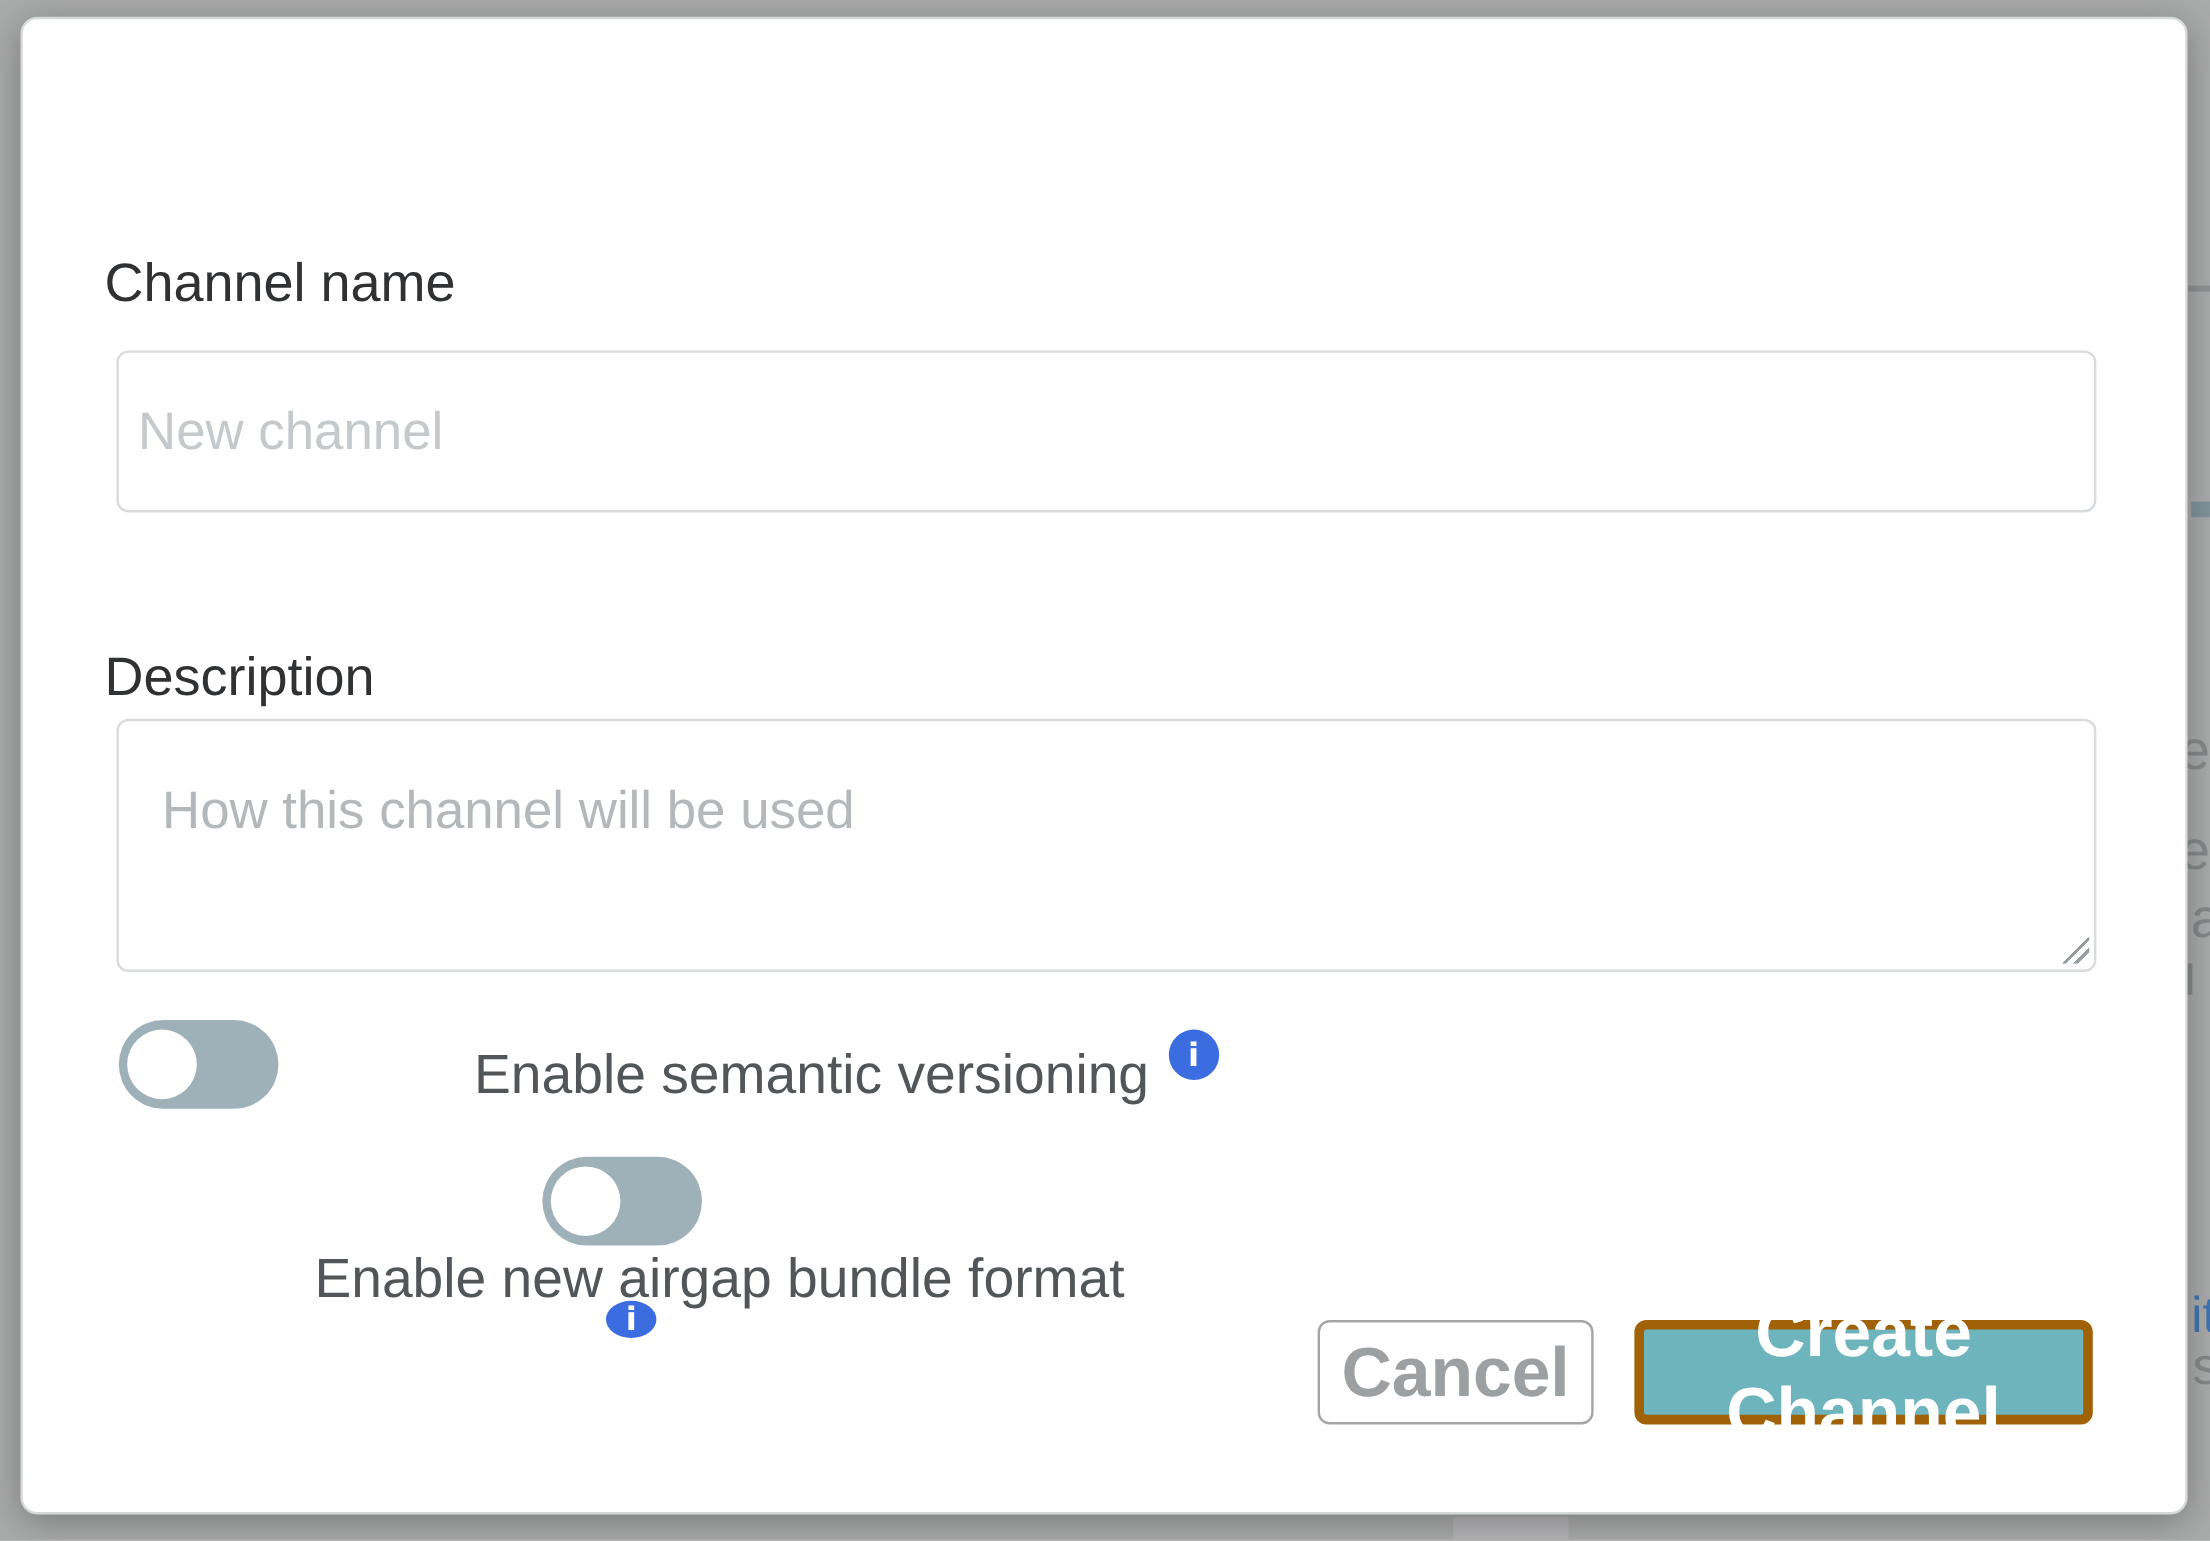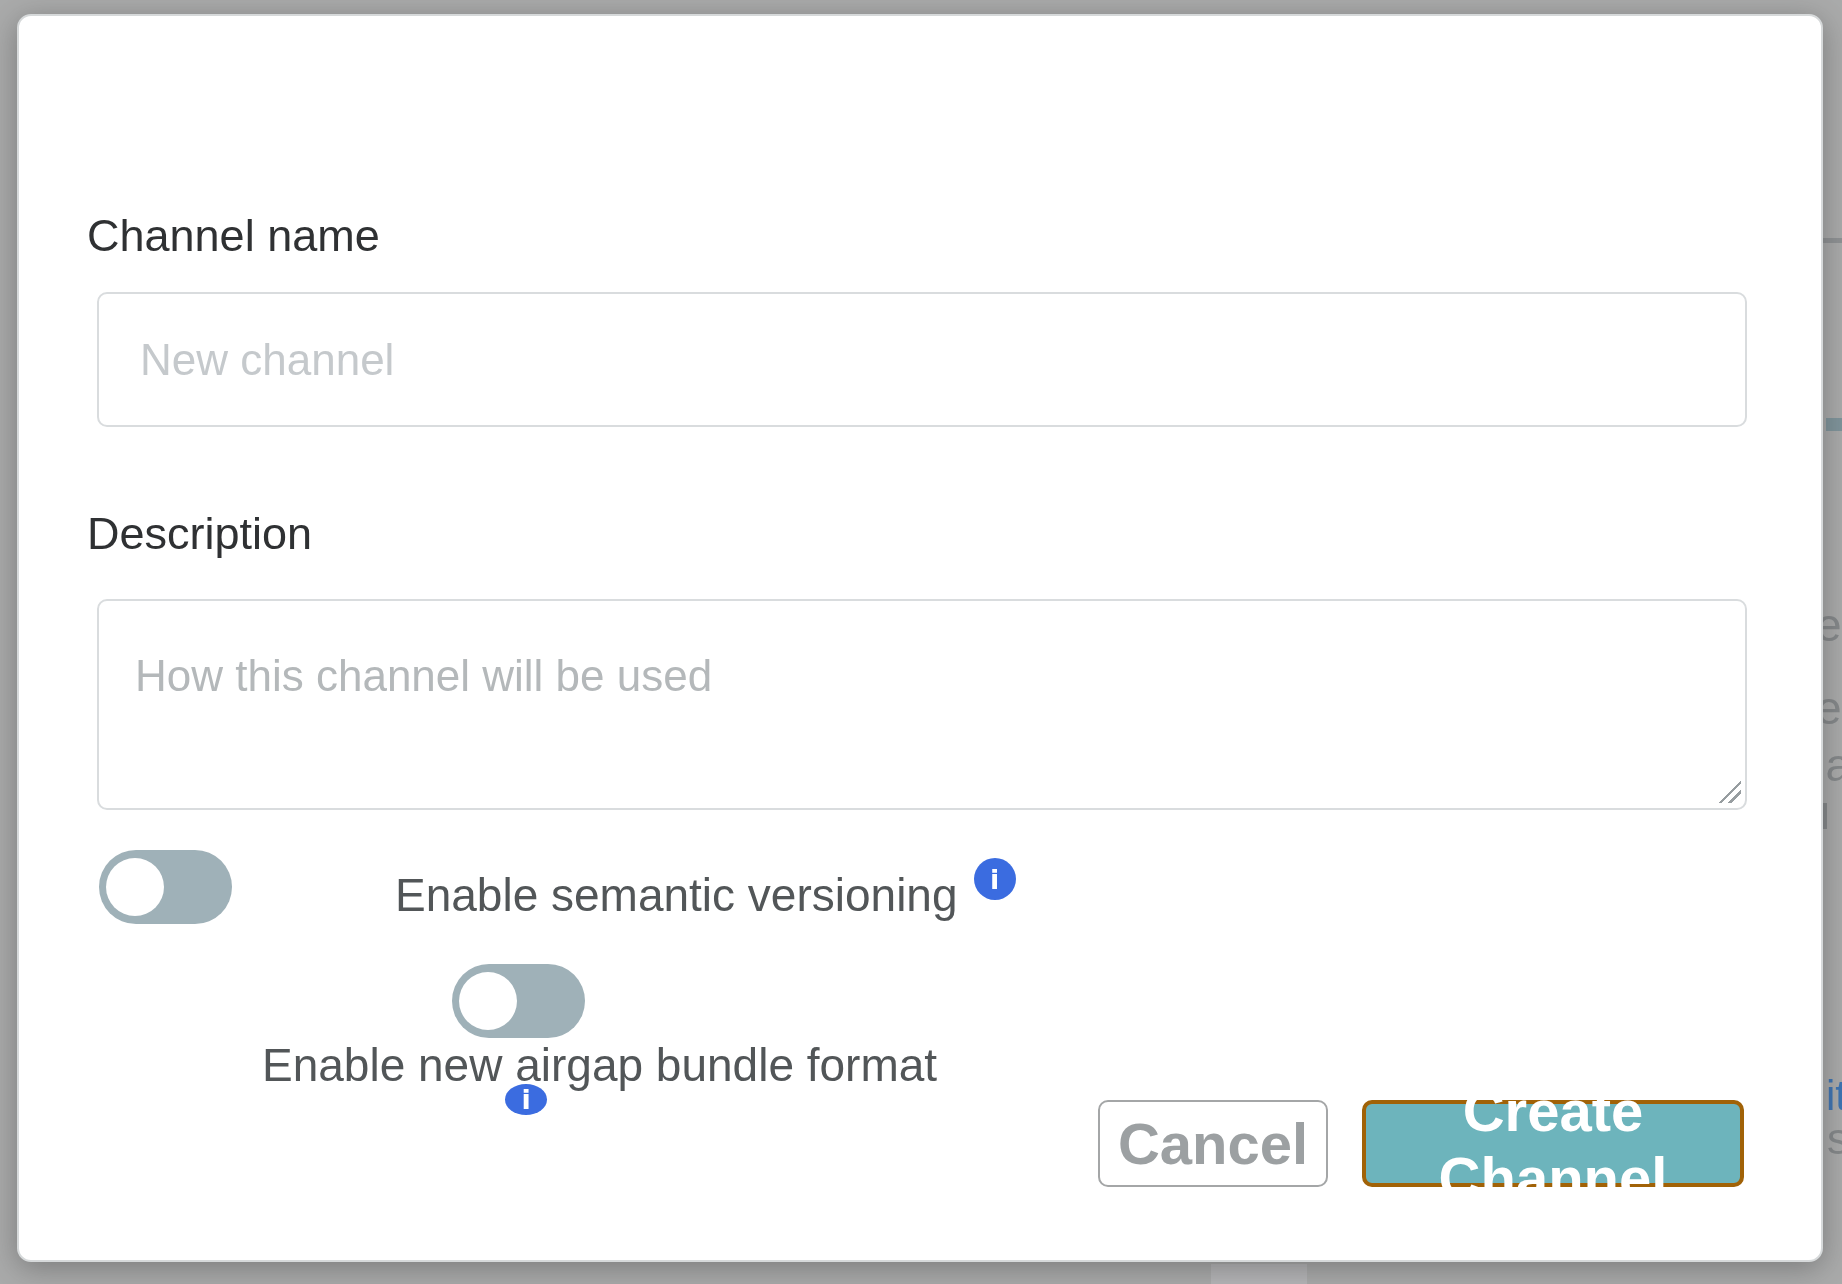--- a/index.html
+++ b/index.html
@@ -34,27 +34,27 @@
   .modal-title {
     position:absolute; left:68px; top:56px;
     font-size:84px; font-weight:bold; color:#5a7882;
     letter-spacing:-1px;
   }
   .field-label {
     position:absolute; left:68px;
     font-size:45px; font-weight:normal; color:#2f3133;
   }
   .label-name { top:194px; }
-  .label-desc { top:492px; }
+  .label-desc { top:522px; }
 
   .text-input {
     position:absolute; left:78px; top:276px;
     width:1650px; height:135px;
     border:2px solid #d9dcde; border-radius:10px;
-    padding:0 41px;
+    padding:0 16px;
     font-family:inherit; font-size:44px; color:#333;
     outline:none; background:#fff;
   }
   .text-input::placeholder { color:#c5c9cc; opacity:1; }
 
   .textarea-wrap { position:absolute; left:78px; top:583px; width:1650px; height:211px; }
   .text-area {
     width:100%; height:100%;
     border:2px solid #d9dcde; border-radius:10px;
     padding:50px 54px 0 36px;
@@ -97,21 +97,21 @@
     border-radius:10px; font-family:inherit;
     font-size:58px; font-weight:bold; cursor:pointer;
     display:flex; align-items:center; justify-content:center;
   }
   .btn-cancel {
     left:1079px; width:230px;
     background:#ffffff; border:2px solid #a4a6a7; color:#9ca0a2;
   }
   .btn-create {
     left:1343px; width:382px;
-    background:#6db4bc; border:4px solid #a16207; color:#ffffff;
+    background:#6db4bc; border:8px solid #a16207; color:#ffffff;
   }
 </style>
 </head>
 <body>
 
 <div class="frag-line"></div>
 <div class="frag-teal"></div>
 <span class="frag frag-e1">e</span>
 <span class="frag frag-e2">e</span>
 <span class="frag frag-na">na</span>

